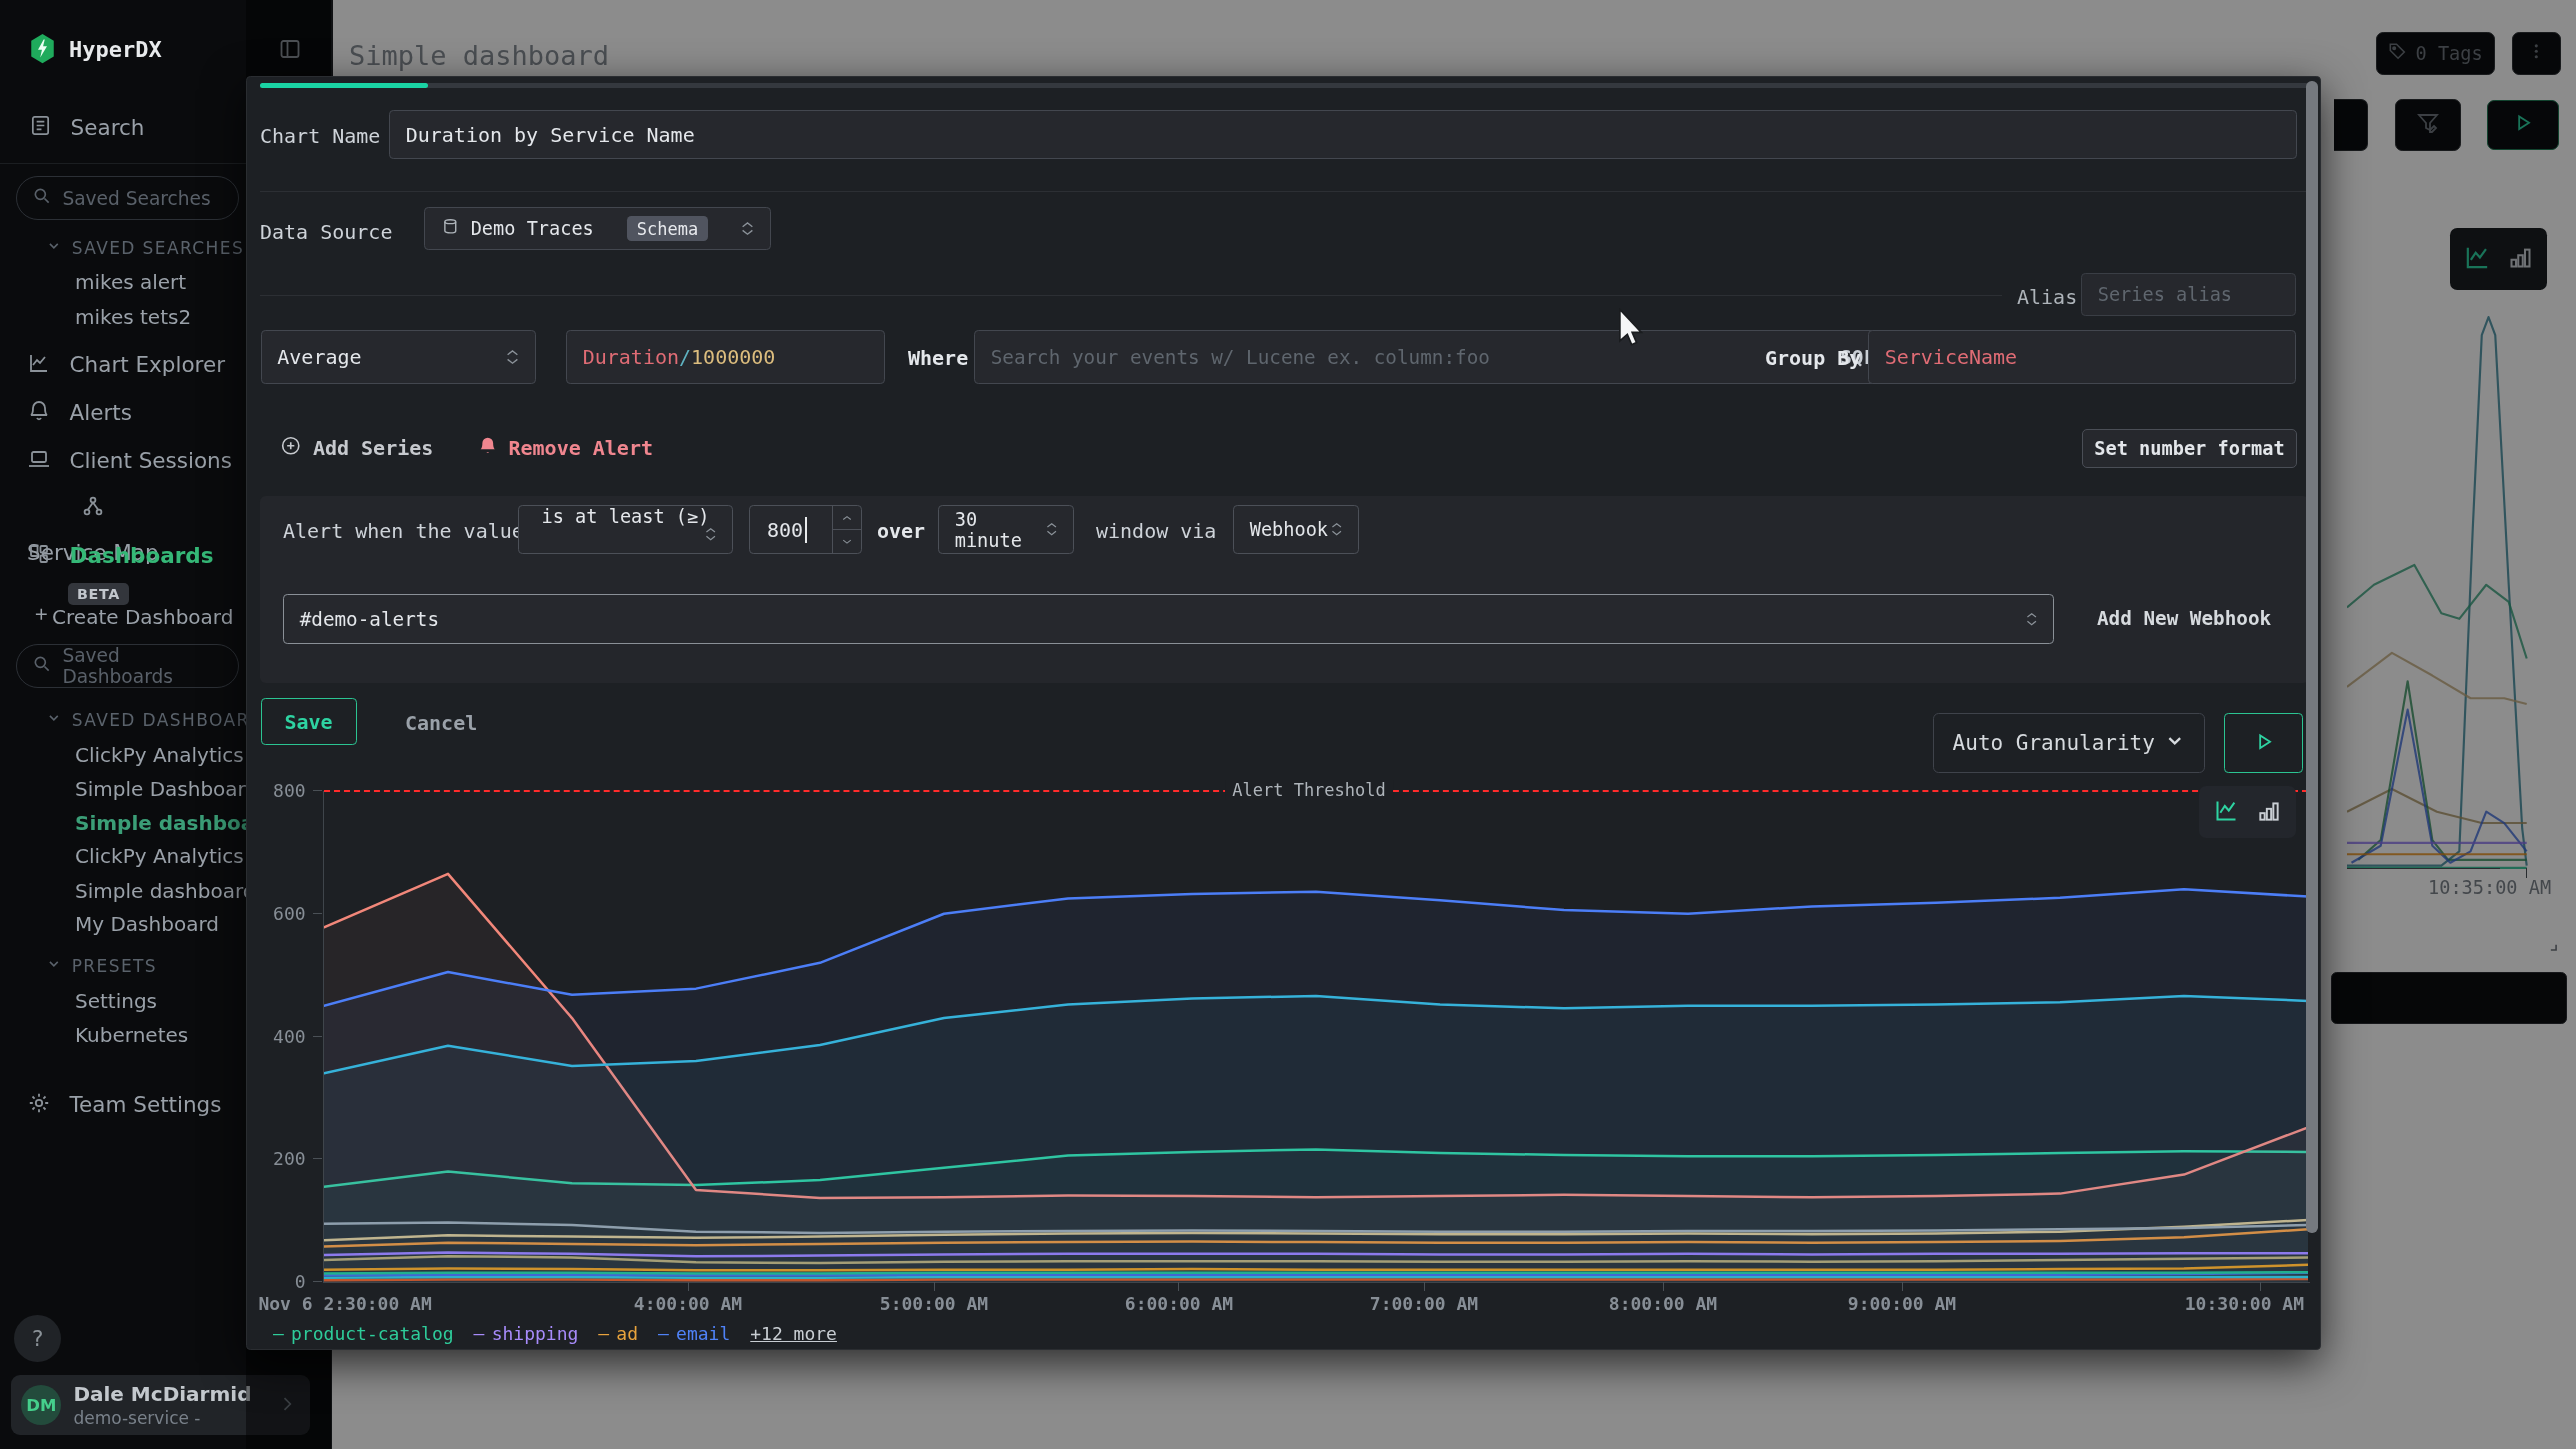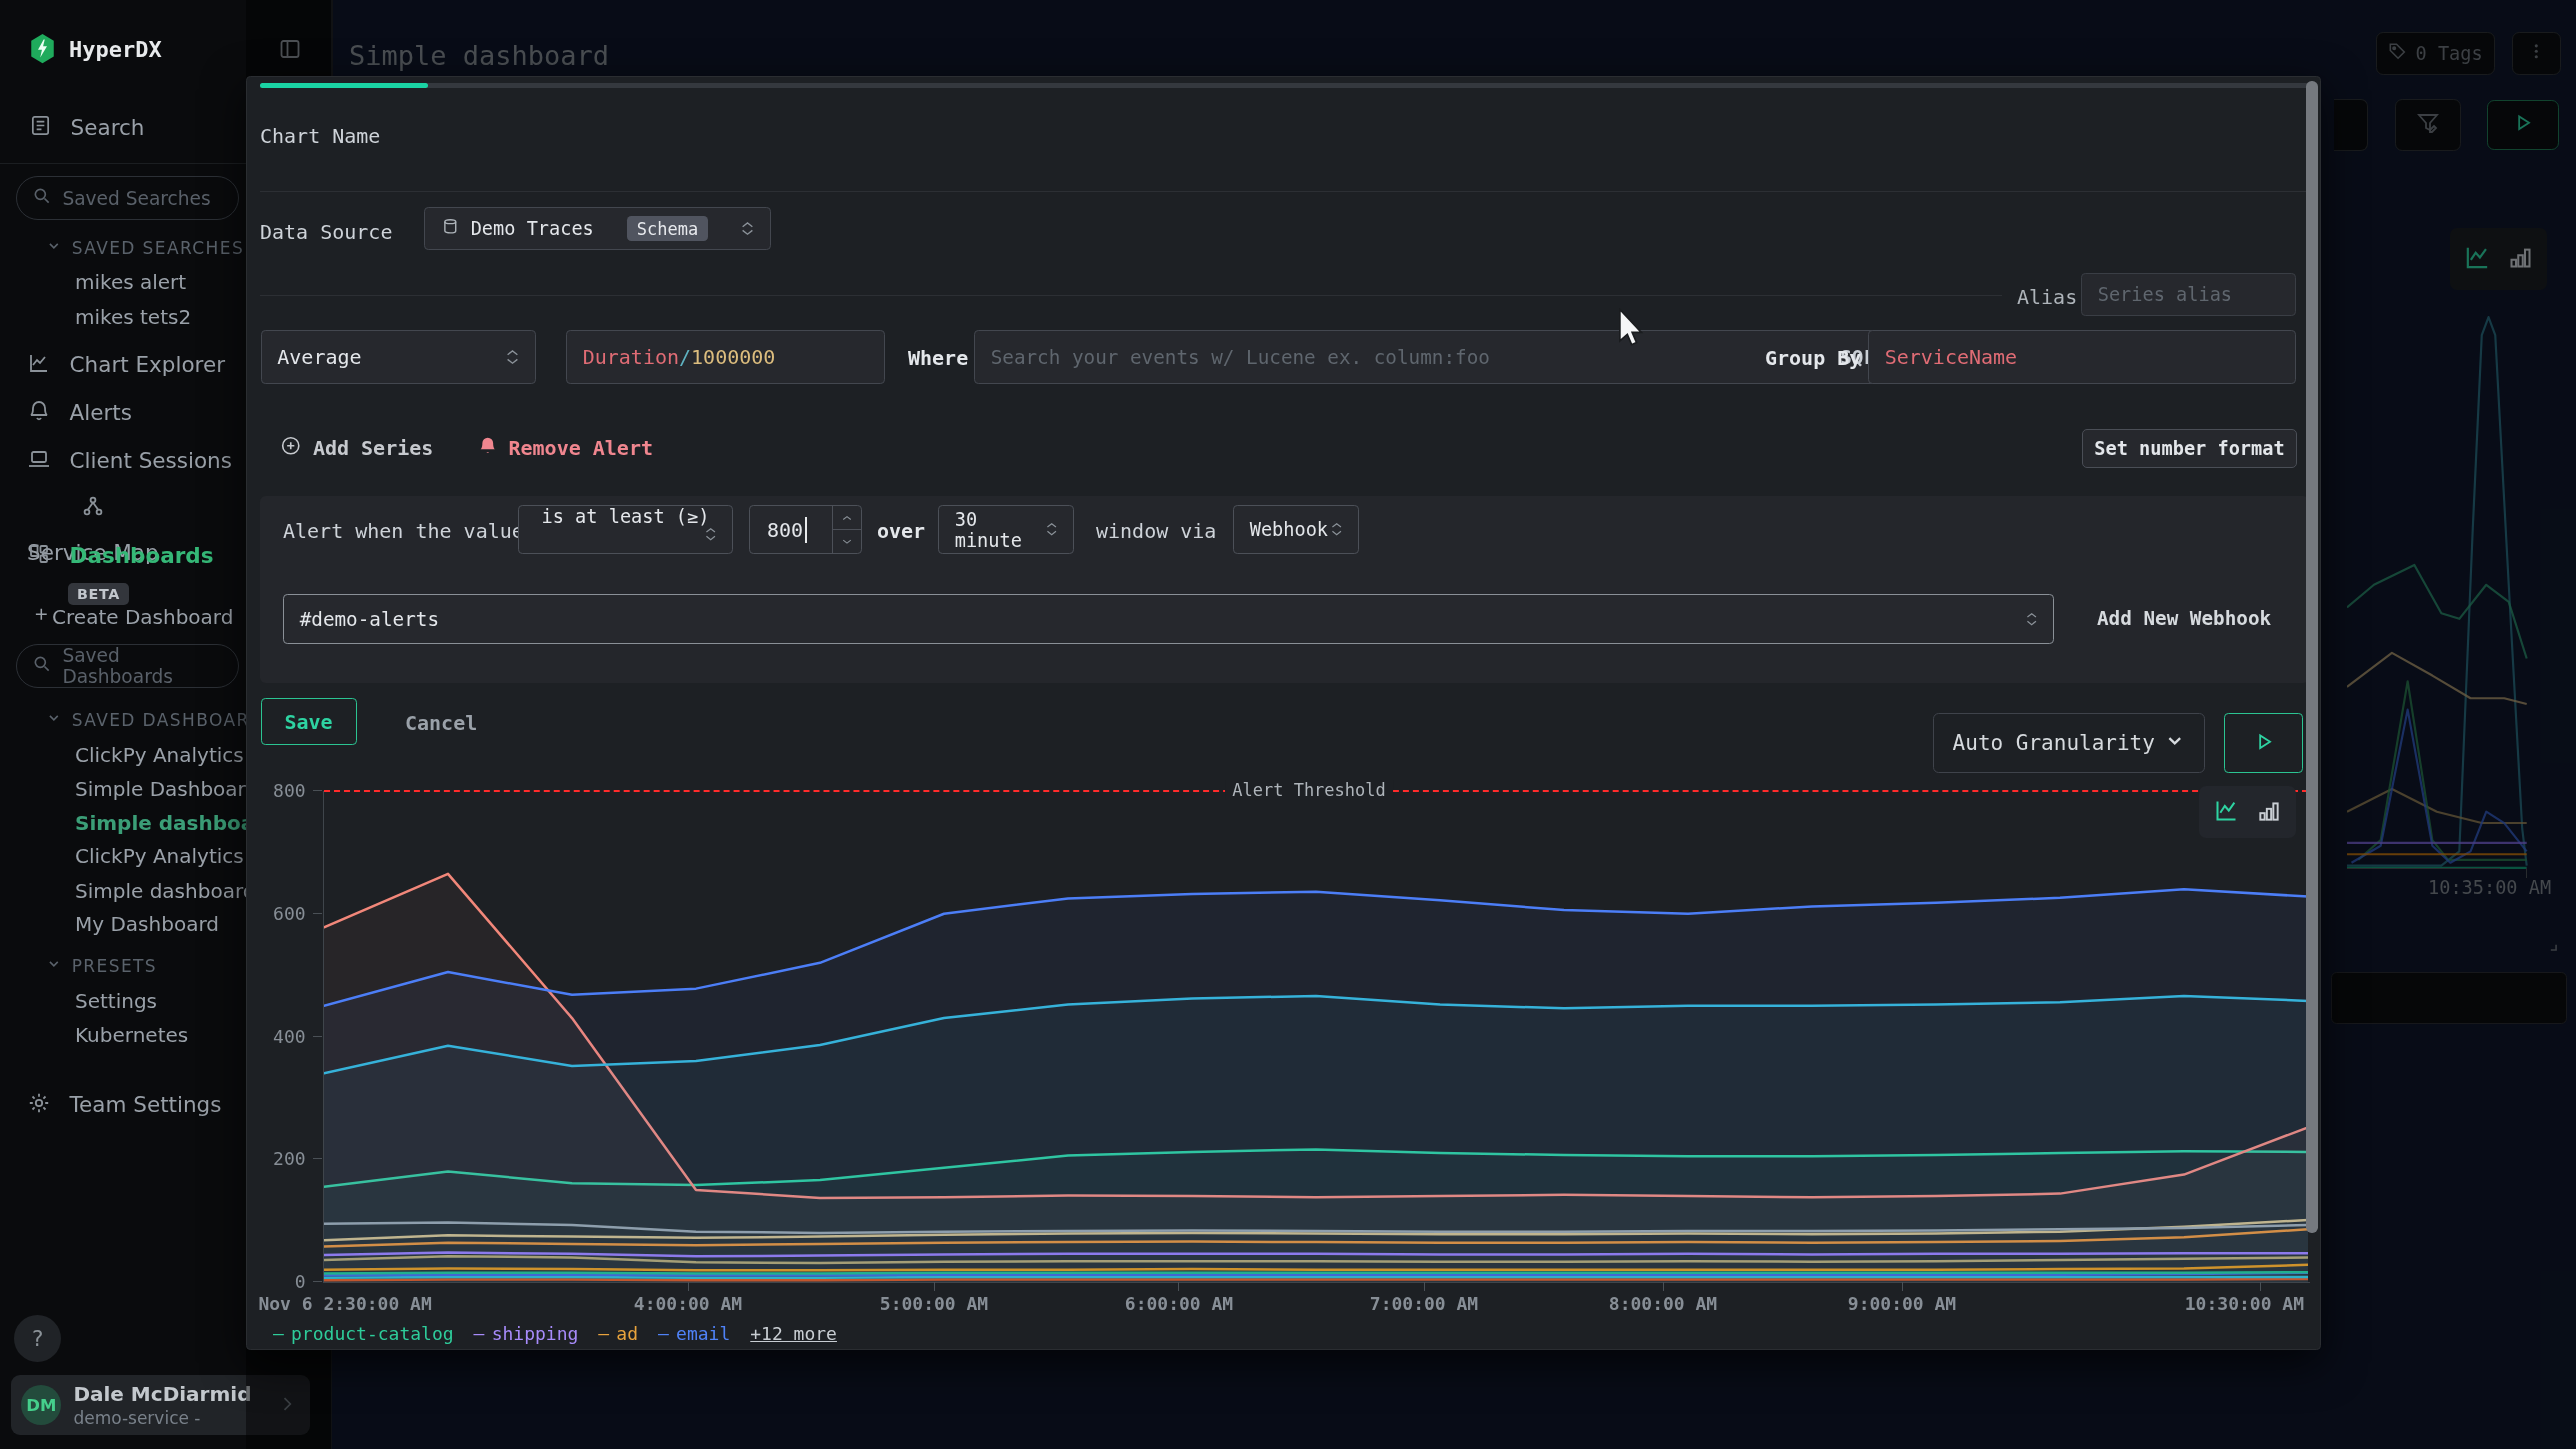--- a/index.html
+++ b/index.html
@@ -1,19 +1,19 @@
 <!DOCTYPE html>
 <html style="font-size:11.4px"><head>
 <meta charset="utf-8">
 <style>
   * { margin:0; padding:0; box-sizing:border-box; }
   html,body { background:#050608; }
   #screen {
     position:relative; width:2576px; height:1450px; overflow:hidden;
-    background:#0f172a;
+    background:#ffffff;
     font-family:"DejaVu Sans Mono", monospace;
     color:#c9ced4;
   }
   .abs { position:absolute; }
   
   #sidebar { position:absolute; left:0; top:0; width:332px; height:1450px; background:#0a0b0d; border-right:0.7px solid #1e2125; z-index:1; font-family:"DejaVu Sans","Liberation Sans",sans-serif; }
   .side-item-label { font-size:21.5px; color:#99a0a8; }
   .side-sub { font-size:20px; color:#9aa1a9; }
   .section-head { font-size:17px; color:#5a626b; letter-spacing:1.4px; display:flex; align-items:center; gap:10px; }
   .pill { position:absolute; left:15.7px; width:223px; height:44px; border:1.4px solid #2c3036; border-radius:23px; display:flex; align-items:center; gap:10px; padding:0 15.7px; color:#596069; font-size:18.6px; background:transparent; }
@@ -249,20 +249,23 @@
 
   <div id="main-dim"></div>
 
   <div id="modal">
 
     <div class="abs" style="left:13px;top:5.7px;width:2049px;height:5.7px;background:#34383e;border-radius:2.9px;">
       <div style="width:168px;height:5.7px;background:#1ad3a4;border-radius:2.9px;"></div>
     </div>
 
     <div class="abs m-label" style="left:13px;top:47px;">Chart Name</div>
+    <div class="inp" style="left:142px;top:33px;width:1908px;height:49px;">
+      <span>Duration by Service Name</span>
+    </div>
 
     <div class="divider" style="left:13px;top:114px;width:2049px;"></div>
 
     <div class="abs m-label" style="left:13px;top:143px;">Data Source</div>
     <div class="inp" style="left:177px;top:130px;width:347px;height:43px;font-size:18.6px;gap:11.4px;">
       <span><svg width="18.6" height="18.6" viewBox="0 0 24 24" fill="none" stroke="#aeb4ba" stroke-width="1.8">
             <path d="M5 6c0-1.5 3-2.5 7-2.5S19 4.5 19 6v12c0 1.5-3 2.5-7 2.5S5 19.5 5 18V6Z"></path>
             <path d="M5 6c0 1.5 3 2.5 7 2.5S19 7.5 19 6"></path>
           </svg></span>
       <span>Demo Traces</span>

